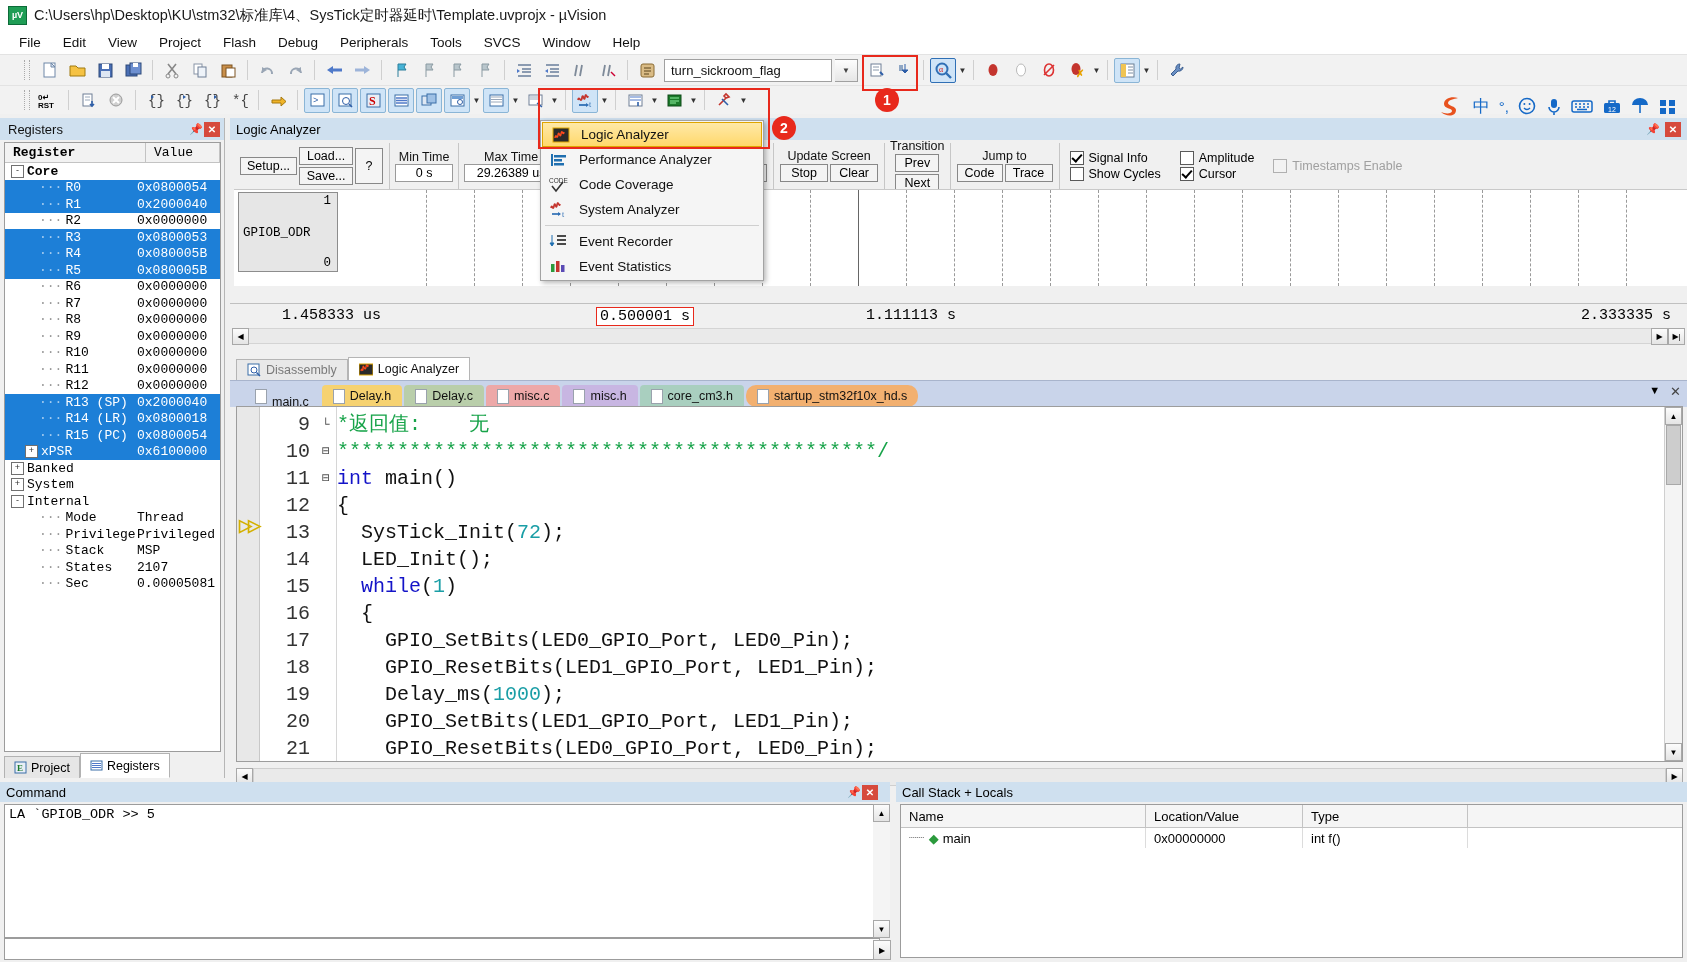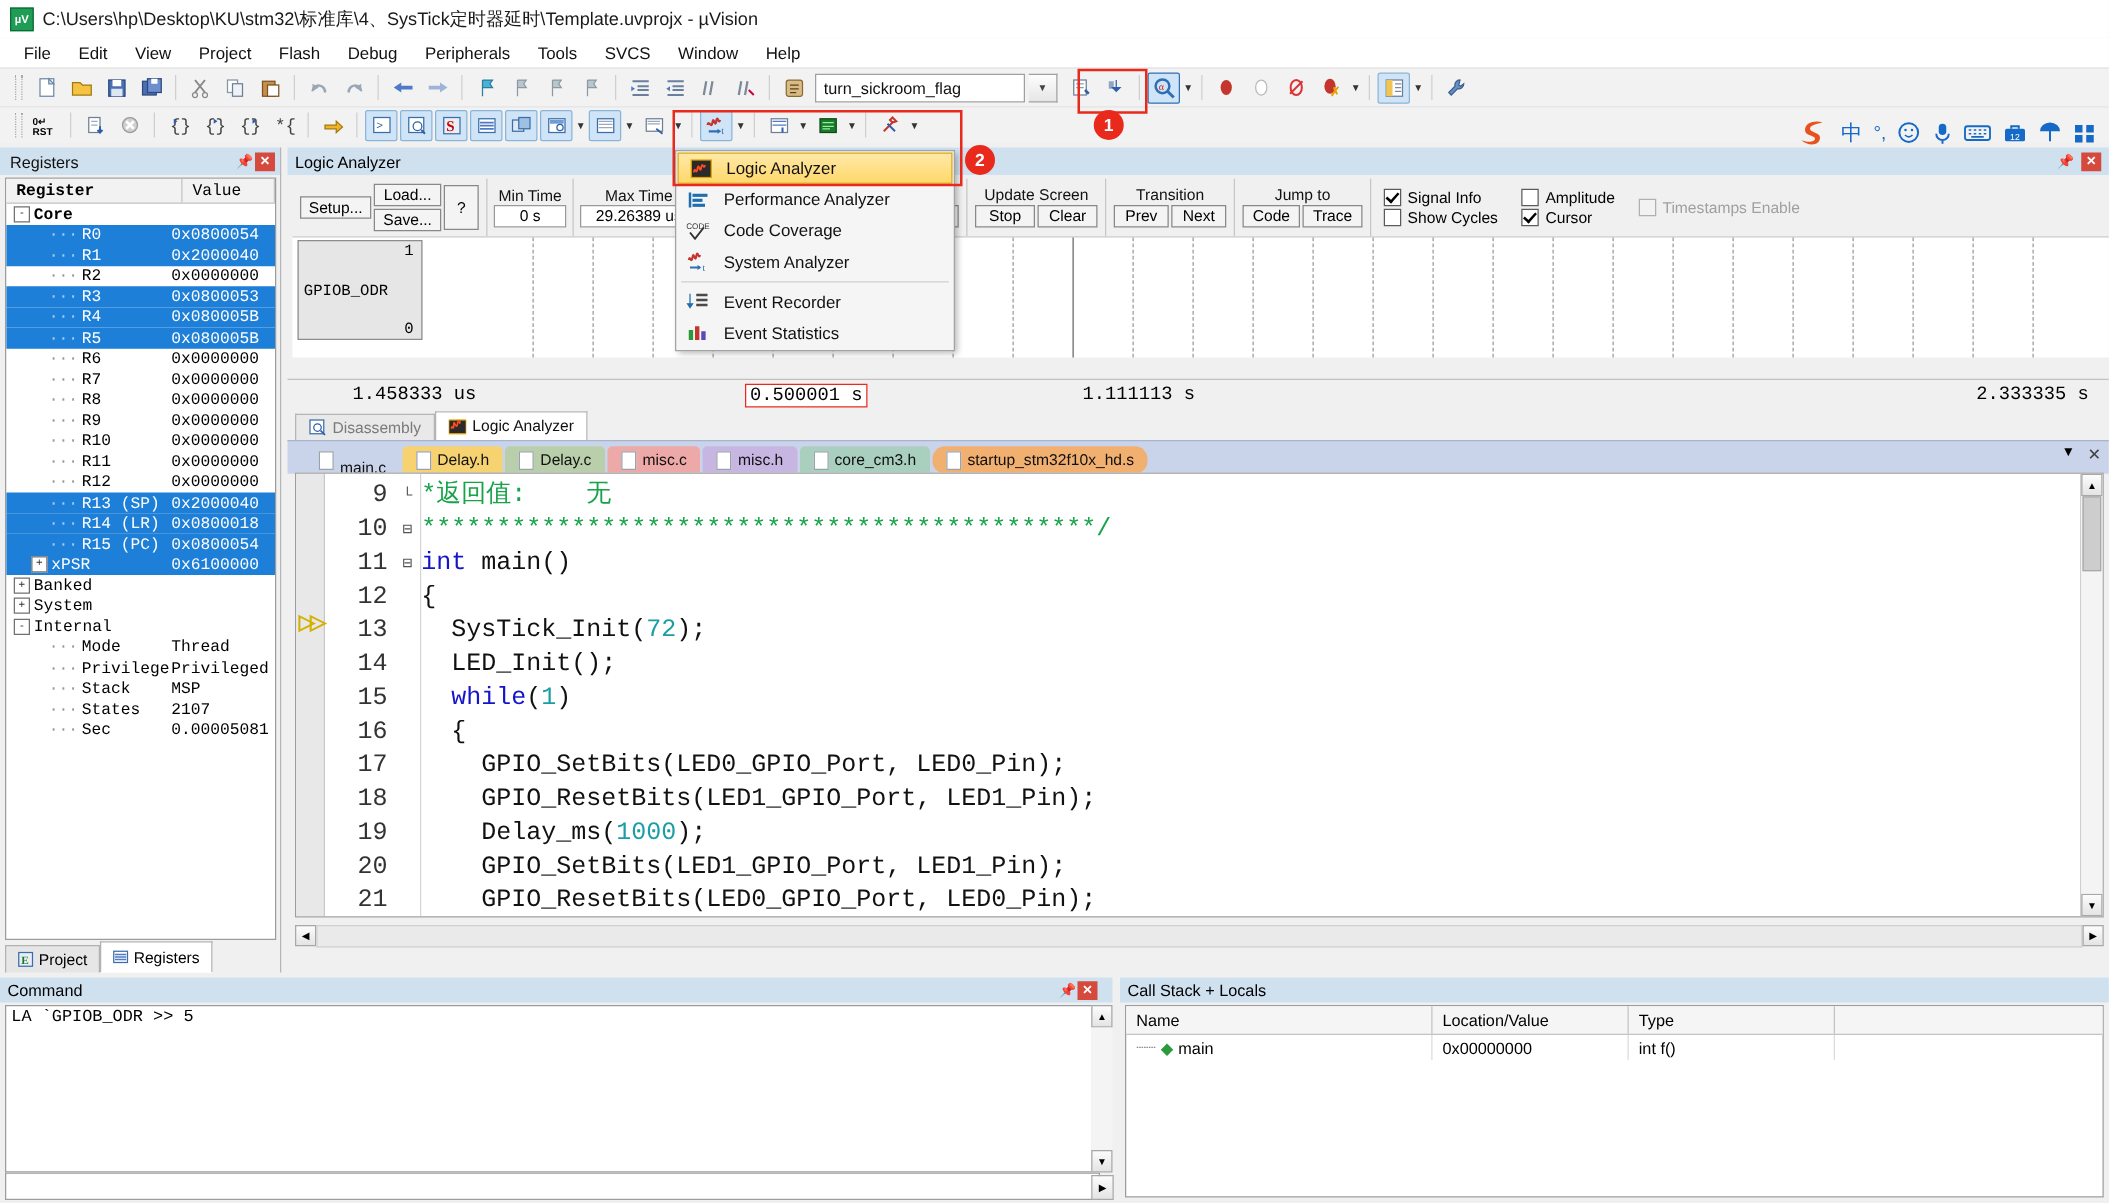--- a/index.html
+++ b/index.html
@@ -17,21 +17,21 @@
   .title-ico{width:17px;height:17px;background:#1f9d55;border:1px solid #0c6b38;color:#fff;
     font-size:9px;font-weight:bold;display:flex;align-items:center;justify-content:center;margin-right:7px;
     font-family:"Liberation Sans",sans-serif;}
   .title-text{font-size:14.5px;color:#1a1a1a;white-space:nowrap;}
 
   
   .menubar{height:24px;background:#ffffff;display:flex;align-items:center;padding-left:8px;gap:0;}
   .menu-item{padding:2px 11px;font-size:13.5px;color:#111;cursor:default;white-space:nowrap;}
 
   
-  .toolbar{height:30px;background:#f2f2f2;display:flex;align-items:center;padding-left:12px;
+  .toolbar{height:30px;background:#f2f2f2;display:flex;align-items:center;padding-left:24px;
     border-top:1px solid #e3e3e3;}
   .tb-grip{width:4px;height:20px;border-left:1px dotted #aaa;border-right:1px dotted #aaa;margin-right:5px;}
   .tbtn{width:24px;height:23px;display:flex;align-items:center;justify-content:center;
     border:1px solid transparent;border-radius:2px;margin:0 1px;position:relative;}
   .tbtn.sel{background:#cfe4f7;border-color:#8ab5d6;}
   .tsep{width:1px;height:20px;background:#cfcfcf;margin:0 5px;}
   .tbtn svg{display:block;}
   .caret{width:11px;height:23px;display:flex;align-items:center;justify-content:center;font-size:8px;color:#333;}
   .combo{width:160px;height:21px;border:1px solid #a0a0a0;background:#fff;display:flex;align-items:center;
     font-size:13px;padding-left:6px;margin:0 3px;color:#111;}
@@ -106,21 +106,21 @@
 
   
   .dropdown{position:absolute;left:540px;top:120px;width:222px;background:#f5f5f5;border:1px solid #a3a3a3;
     box-shadow:2px 2px 5px rgba(0,0,0,.28);z-index:50;padding:1px 0;}
   .dd-item{height:25px;display:flex;align-items:center;font-size:13.5px;padding-left:6px;color:#111;}
   .dd-item .ddi{width:24px;display:flex;align-items:center;justify-content:center;margin-right:8px;}
   .dd-item.sel{background:linear-gradient(#ffe9a8,#ffd86b);border:1px solid #e0a500;margin:0 1px;height:23px;}
   .dd-sep{height:1px;background:#cfcfcf;margin:3px 4px;}
 
   
-  .editor{position:absolute;left:230px;top:328px;right:0;height:434px;background:#f0f0f0;}
+  .editor{position:absolute;left:230px;top:356px;right:0;height:434px;background:#f0f0f0;}
   .vtabs{height:24px;display:flex;align-items:flex-end;padding-left:6px;background:#f0f0f0;}
   .vtab{height:20px;display:flex;align-items:center;gap:5px;padding:0 10px;font-size:12.5px;
     border:1px solid #b5b5b5;border-bottom:none;background:#e9e9e9;color:#7a7a7a;}
   .vtab.active{background:#fff;color:#111;height:22px;}
   .ftabs{height:26px;display:flex;align-items:flex-end;background:#c9d4ea;padding-left:14px;
     border-top:1px solid #a8b4cc;}
   .ftab{height:22px;display:flex;align-items:center;gap:5px;padding:0 11px;font-size:12.5px;
     border-top-left-radius:4px;border-top-right-radius:4px;margin-right:2px;color:#111;white-space:nowrap;}
   .ftab .page{width:10px;height:13px;background:#fff;border:1px solid #9aa2ad;display:inline-block;}
   .ftab.active{background:#c9d4ea;}
@@ -867,21 +867,21 @@
       </div>
       <div class="la-grp">
         <div class="lbl">Update Screen</div>
         <div style="display:flex;">
           <div class="btnK" style="min-width:34px;">Stop</div>
           <div class="btnK" style="min-width:34px;">Clear</div>
         </div>
       </div>
       <div class="la-grp">
         <div class="lbl">Transition</div>
-        <div style="display:flex;">
+        <div style="display:flex;flex-direction:column;">
           <div class="btnK" style="min-width:30px;">Prev</div>
           <div class="btnK" style="min-width:30px;">Next</div>
         </div>
       </div>
       <div class="la-grp">
         <div class="lbl">Jump to</div>
         <div style="display:flex;">
           <div class="btnK" style="min-width:32px;">Code</div>
           <div class="btnK" style="min-width:34px;">Trace</div>
         </div>

